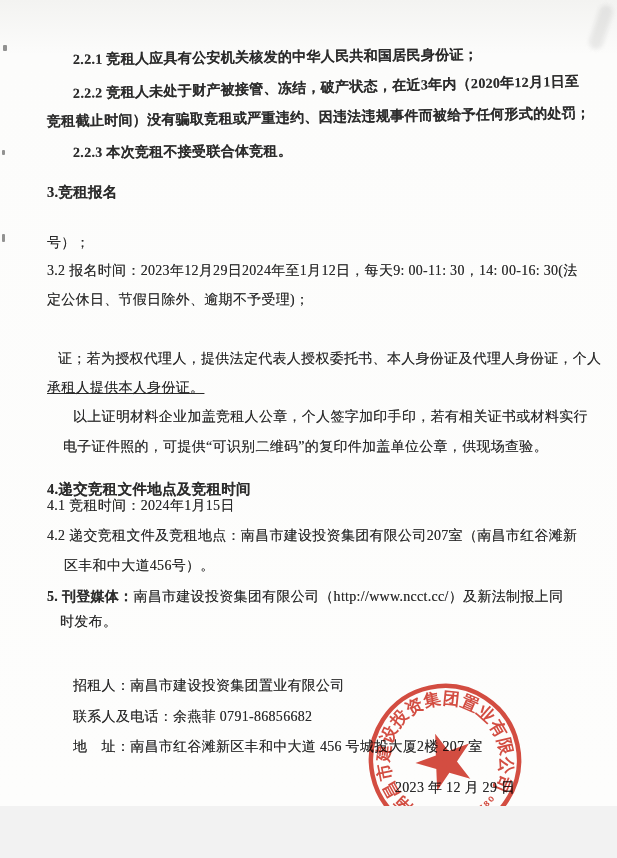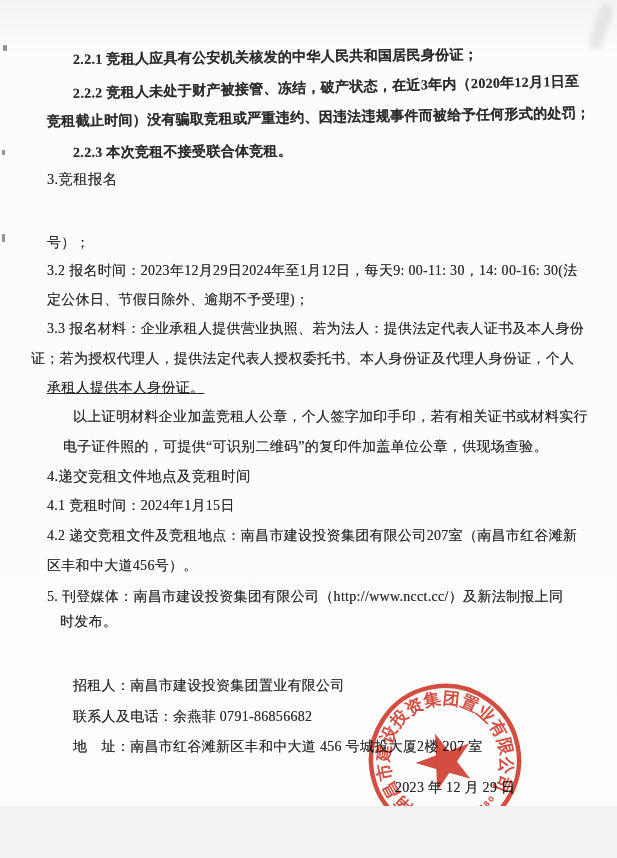--- a/index.html
+++ b/index.html
@@ -15,21 +15,21 @@
     overflow:hidden;
   }
   .ln{
     position:absolute;white-space:nowrap;
     font-size:14px;color:#2b2b2b;
     letter-spacing:.3px;line-height:20px;
     transform-origin:0 50%;
     text-shadow:0 0 .6px rgba(45,45,45,.65);
   }
   .hv{font-weight:600;}
-  .b{font-weight:400;}
+  .b{font-weight:700;margin-top:13px;}
   .speck{position:absolute;background:#3a3a3a;border-radius:1px;opacity:.55;}
   .smudge{
     position:absolute;left:594px;top:4px;width:14px;height:46px;
     background:rgba(120,120,118,.14);
     border-radius:8px;transform:rotate(18deg);filter:blur(2px);
   }
   .stamp{
     position:absolute;left:349px;top:662px;
     mix-blend-mode:multiply;opacity:.88;
   }
@@ -47,29 +47,28 @@
   <div class="speck" style="left:2px;top:234px;width:3px;height:8px;"></div>
 
   <div class="ln hv" style="top:50px;left:73px;transform:rotate(-0.7deg);">2.2.1 竞租人应具有公安机关核发的中华人民共和国居民身份证；</div>
   <div class="ln hv" style="top:84px;left:73px;transform:rotate(-1.4deg);">2.2.2 竞租人未处于财产被接管、冻结，破产状态，在近3年内（2020年12月1日至</div>
   <div class="ln hv" style="top:112px;left:47px;transform:rotate(-0.9deg);">竞租截止时间）没有骗取竞租或严重违约、因违法违规事件而被给予任何形式的处罚；</div>
   <div class="ln hv" style="top:143px;left:73px;transform:rotate(-0.4deg);">2.2.3 本次竞租不接受联合体竞租。</div>
   <div class="ln b" style="top:169px;left:47px;font-size:14.5px;">3.竞租报名</div>
   <div class="ln" style="top:233px;left:47px;">号）；</div>
   <div class="ln" style="top:261px;left:47px;">3.2 报名时间：2023年12月29日2024年至1月12日，每天9: 00-11: 30，14: 00-16: 30(法</div>
   <div class="ln" style="top:290px;left:47px;">定公休日、节假日除外、逾期不予受理)；</div>
-  <div class="ln" style="top:319px;left:47px;">3.3 报名材料：企业承租人提供营业执照、若为法人：提供法定代表人证书及本人身份</div>
-  <div class="ln" style="top:349px;left:31px;">证；若为授权代理人，提供法定代表人授权委托书、本人身份证及代理人身份证，个人</div>
+  <div class="ln" style="top:349px;left:58px;">证；若为授权代理人，提供法定代表人授权委托书、本人身份证及代理人身份证，个人</div>
   <div class="ln" style="top:378px;left:47px;text-decoration:underline;">承租人提供本人身份证。</div>
   <div class="ln" style="top:407px;left:73px;">以上证明材料企业加盖竞租人公章，个人签字加印手印，若有相关证书或材料实行</div>
   <div class="ln" style="top:437px;left:47px;margin-left:16px;">电子证件照的，可提供“可识别二维码”的复印件加盖单位公章，供现场查验。</div>
   <div class="ln b" style="top:466px;left:47px;font-size:14.5px;">4.递交竞租文件地点及竞租时间</div>
   <div class="ln" style="top:496px;left:47px;">4.1 竞租时间：2024年1月15日</div>
   <div class="ln" style="top:526px;left:47px;">4.2 递交竞租文件及竞租地点：南昌市建设投资集团有限公司207室（南昌市红谷滩新</div>
-  <div class="ln" style="top:556px;left:47px;">区丰和中大道456号）。</div>
+  <div class="ln" style="top:556px;left:64px;">区丰和中大道456号）。</div>
   <div class="ln" style="top:587px;left:47px;">
     <span class="b">5. 刊登媒体：</span><span>南昌市建设投资集团有限公司（http://www.ncct.cc/）及新法制报上同</span>
   </div>
   <div class="ln" style="top:612px;left:41px;margin-left:19px;">时发布。</div>
 
   <div class="ln" style="top:676px;left:73px;">招租人：南昌市建设投资集团置业有限公司</div>
   <div class="ln" style="top:707px;left:73px;">联系人及电话：余燕菲  0791-86856682</div>
   <div class="ln" style="top:737px;left:73px;">地　址：南昌市红谷滩新区丰和中大道 456 号城投大厦2楼 207 室</div>
   <div class="ln" style="top:778px;left:395px;">2023 年 12 月 29 日</div>
 

